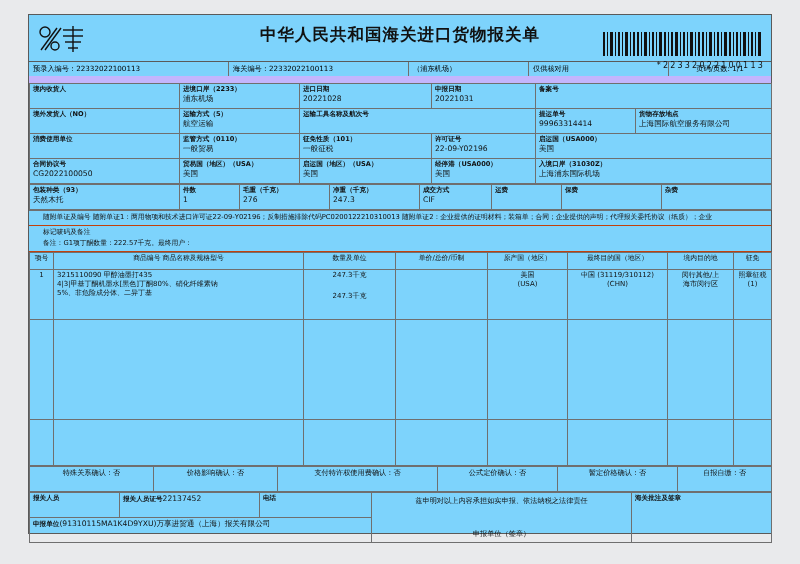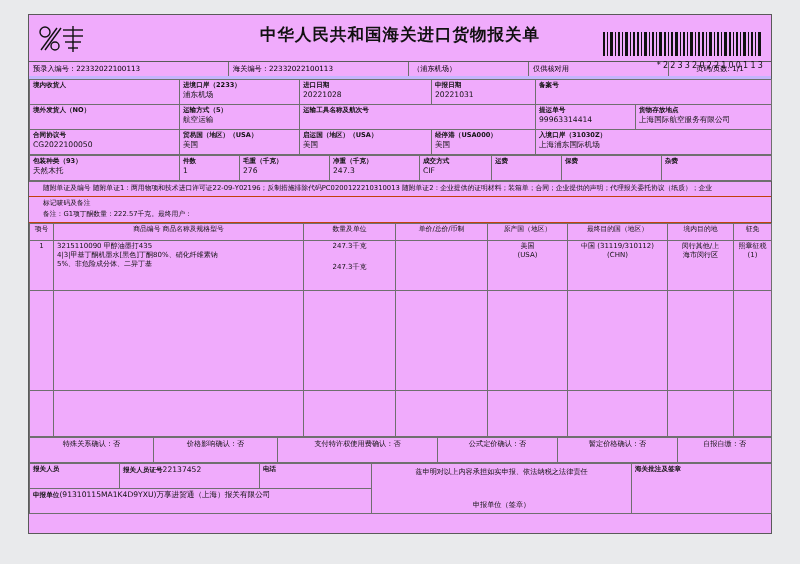--- a/index.html
+++ b/index.html
@@ -3,21 +3,21 @@
 <meta charset="utf-8">
 <style>
   html,body{margin:0;padding:0;}
   body{
     width:800px;height:564px;background:#e9eaec;
     font-family:"DejaVu Sans","Liberation Sans",sans-serif;
     -webkit-font-smoothing:antialiased;
   }
   .page{
     position:absolute;left:28px;top:14px;width:744px;height:520px;
-    background:#f0abfc;border:1px solid #5a5a5a;box-sizing:border-box;
+    background:#7dd3fc;border:1px solid #5a5a5a;box-sizing:border-box;
   }
   
   .hdr{position:relative;height:46px;border-bottom:1px solid #5a5a5a;}
   .logo{position:absolute;left:6px;top:5px;width:56px;height:36px;}
   .doc-title{
     position:absolute;left:0;right:0;top:9px;text-align:center;
     font-size:16.5px;font-weight:bold;letter-spacing:1px;color:#111;
   }
   .barcode-wrap{position:absolute;right:6px;top:17px;width:164px;text-align:right;}
   .barcode{height:24px;width:164px;}
@@ -28,21 +28,21 @@
   table.grid td{
     border:1px solid #6f6f6f;vertical-align:top;padding:1px 3px;
     font-size:7.2px;color:#111;line-height:1.25;height:22px;
   }
   .lbl{font-size:6.6px;color:#111;font-weight:bold;}
   .val{font-size:7.6px;color:#111;margin-top:1px;}
   .val2{font-size:7.6px;color:#111;}
   .center{text-align:center;}
 
   
-  .strip{display:flex;border-bottom:3px solid #c4b5fd;font-size:7.2px;}
+  .strip{display:flex;border-bottom:7px solid #c4b5fd;font-size:7.2px;}
   .strip > div{padding:2px 4px;border-right:1px solid #6f6f6f;box-sizing:border-box;}
   .strip > div:last-child{border-right:none;}
 
   
   .noteblock{
     border-top:1px solid #6f6f6f;border-bottom:1px solid #c2410c;
     padding:2px 14px;font-size:6.8px;line-height:1.45;color:#111;
   }
   .noteblock .r2{margin-top:1px;}
 
@@ -200,20 +200,42 @@
         <div class="lbl">提运单号</div>
         <div class="val">99963314414</div>
       </td>
       <td>
         <div class="lbl">货物存放地点</div>
         <div class="val">上海国际航空服务有限公司</div>
       </td>
     </tr>
     <tr>
       <td>
+        <div class="lbl">消费使用单位</div>
+        <div class="val"></div>
+      </td>
+      <td>
+        <div class="lbl">监管方式（0110）</div>
+        <div class="val">一般贸易</div>
+      </td>
+      <td>
+        <div class="lbl">征免性质（101）</div>
+        <div class="val">一般征税</div>
+      </td>
+      <td>
+        <div class="lbl">许可证号</div>
+        <div class="val">22-09-Y02196</div>
+      </td>
+      <td colspan="2">
+        <div class="lbl">启运国（USA000）</div>
+        <div class="val">美国</div>
+      </td>
+    </tr>
+    <tr>
+      <td>
         <div class="lbl">合同协议号</div>
         <div class="val">CG2022100050</div>
       </td>
       <td>
         <div class="lbl">贸易国（地区）（USA）</div>
         <div class="val">美国</div>
       </td>
       <td>
         <div class="lbl">启运国（地区）（USA）</div>
         <div class="val">美国</div>

